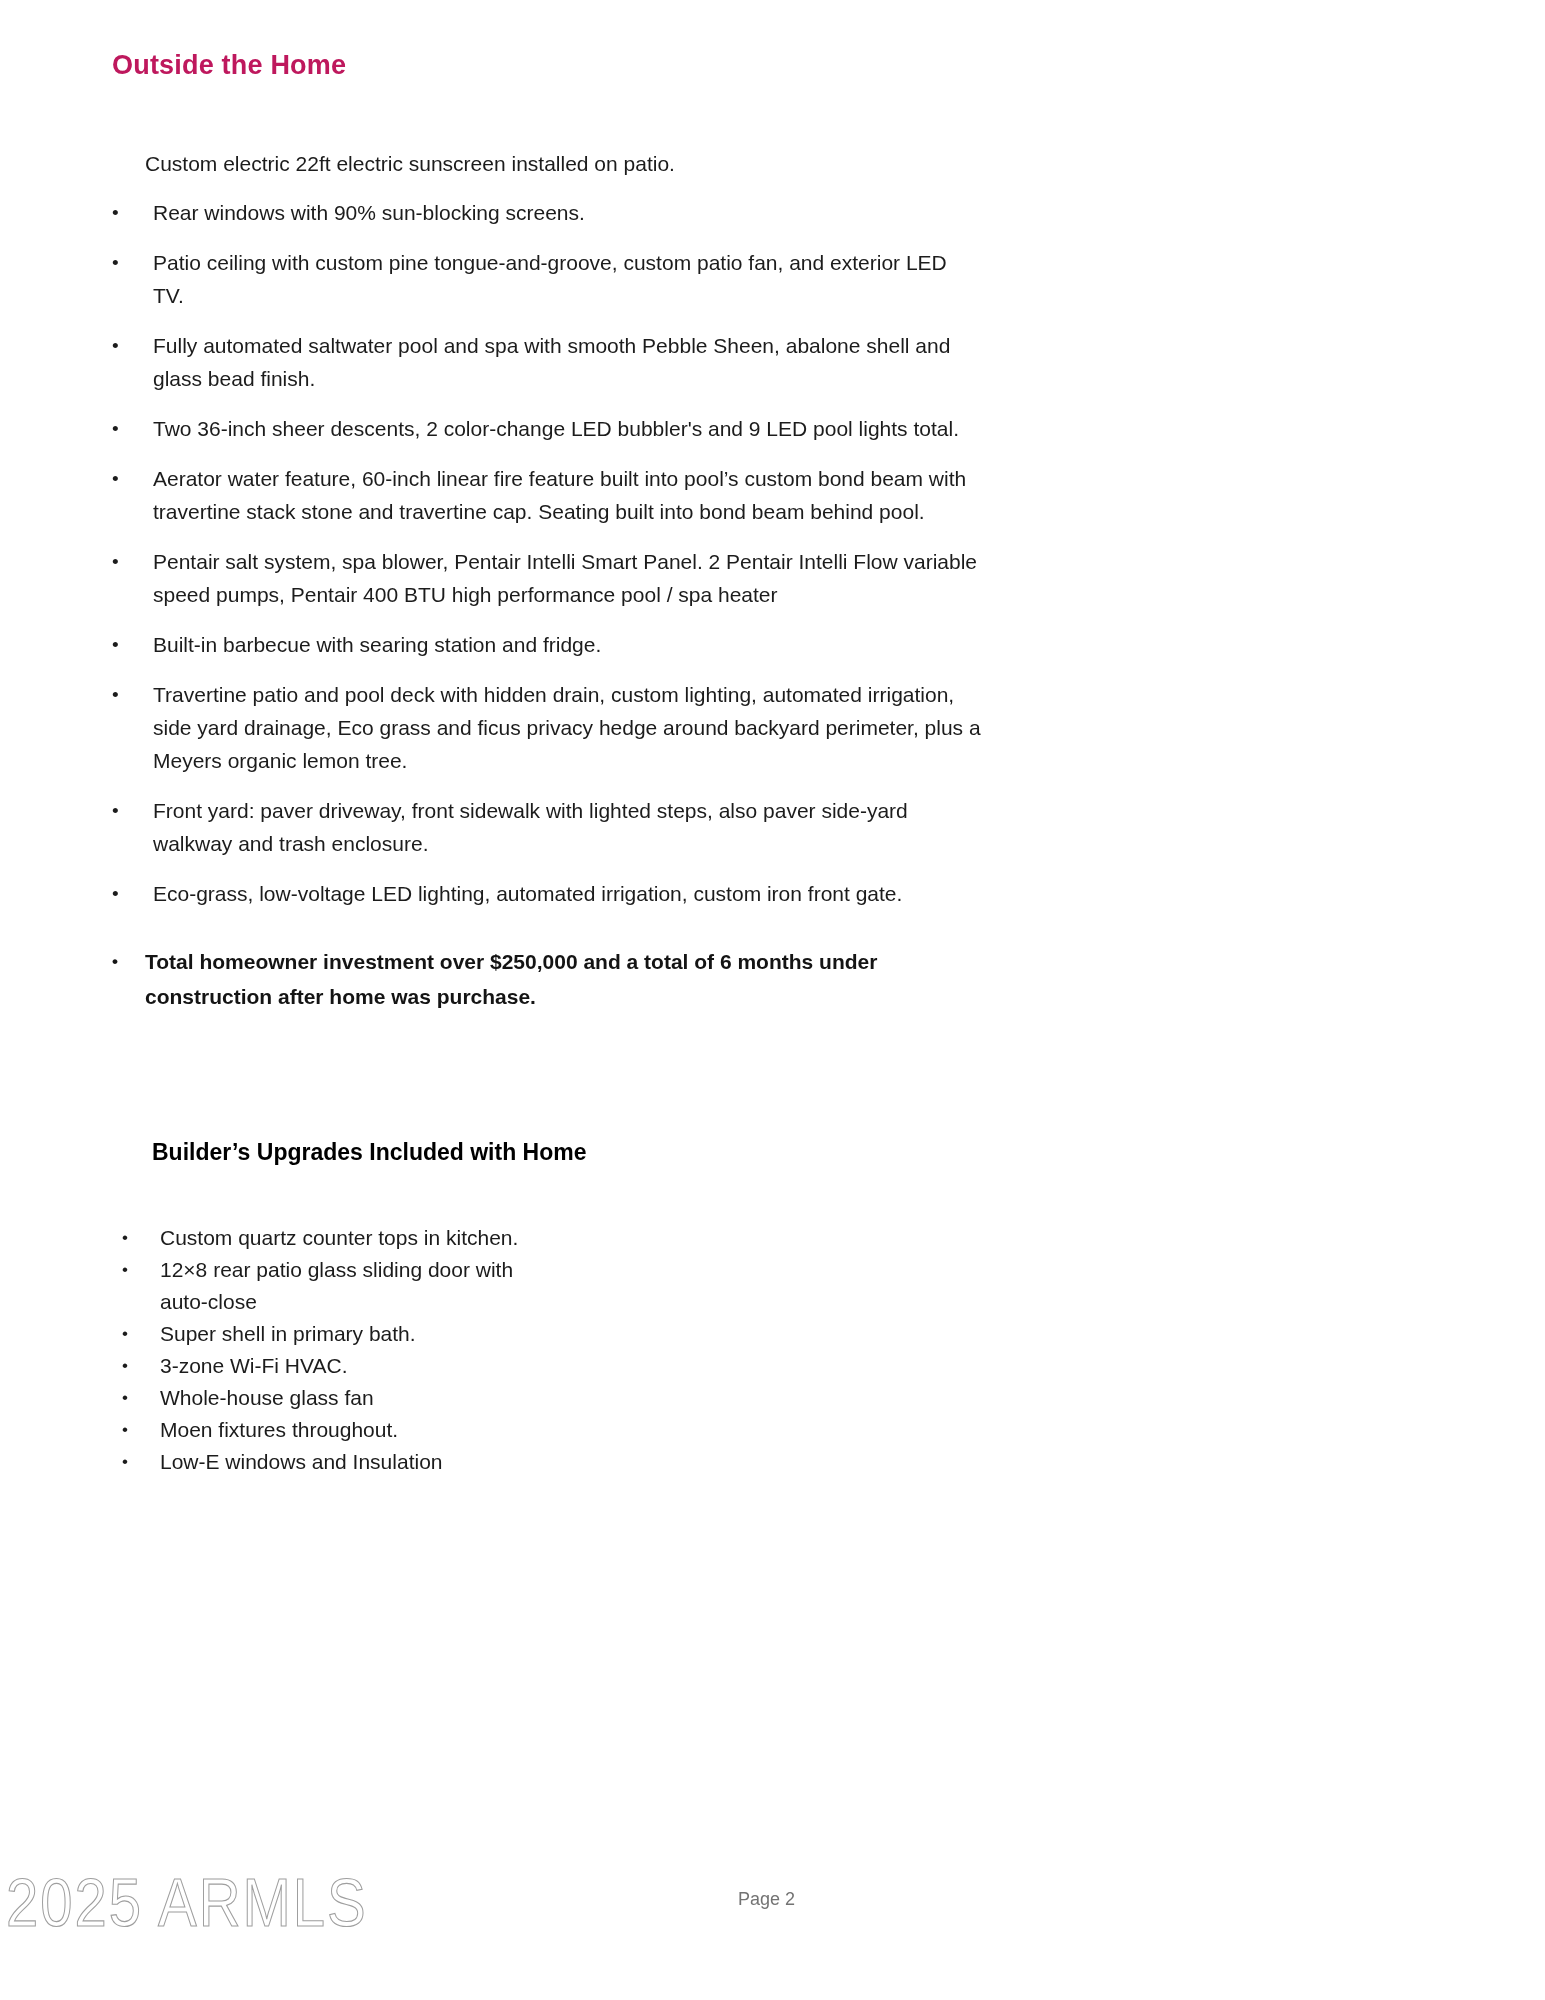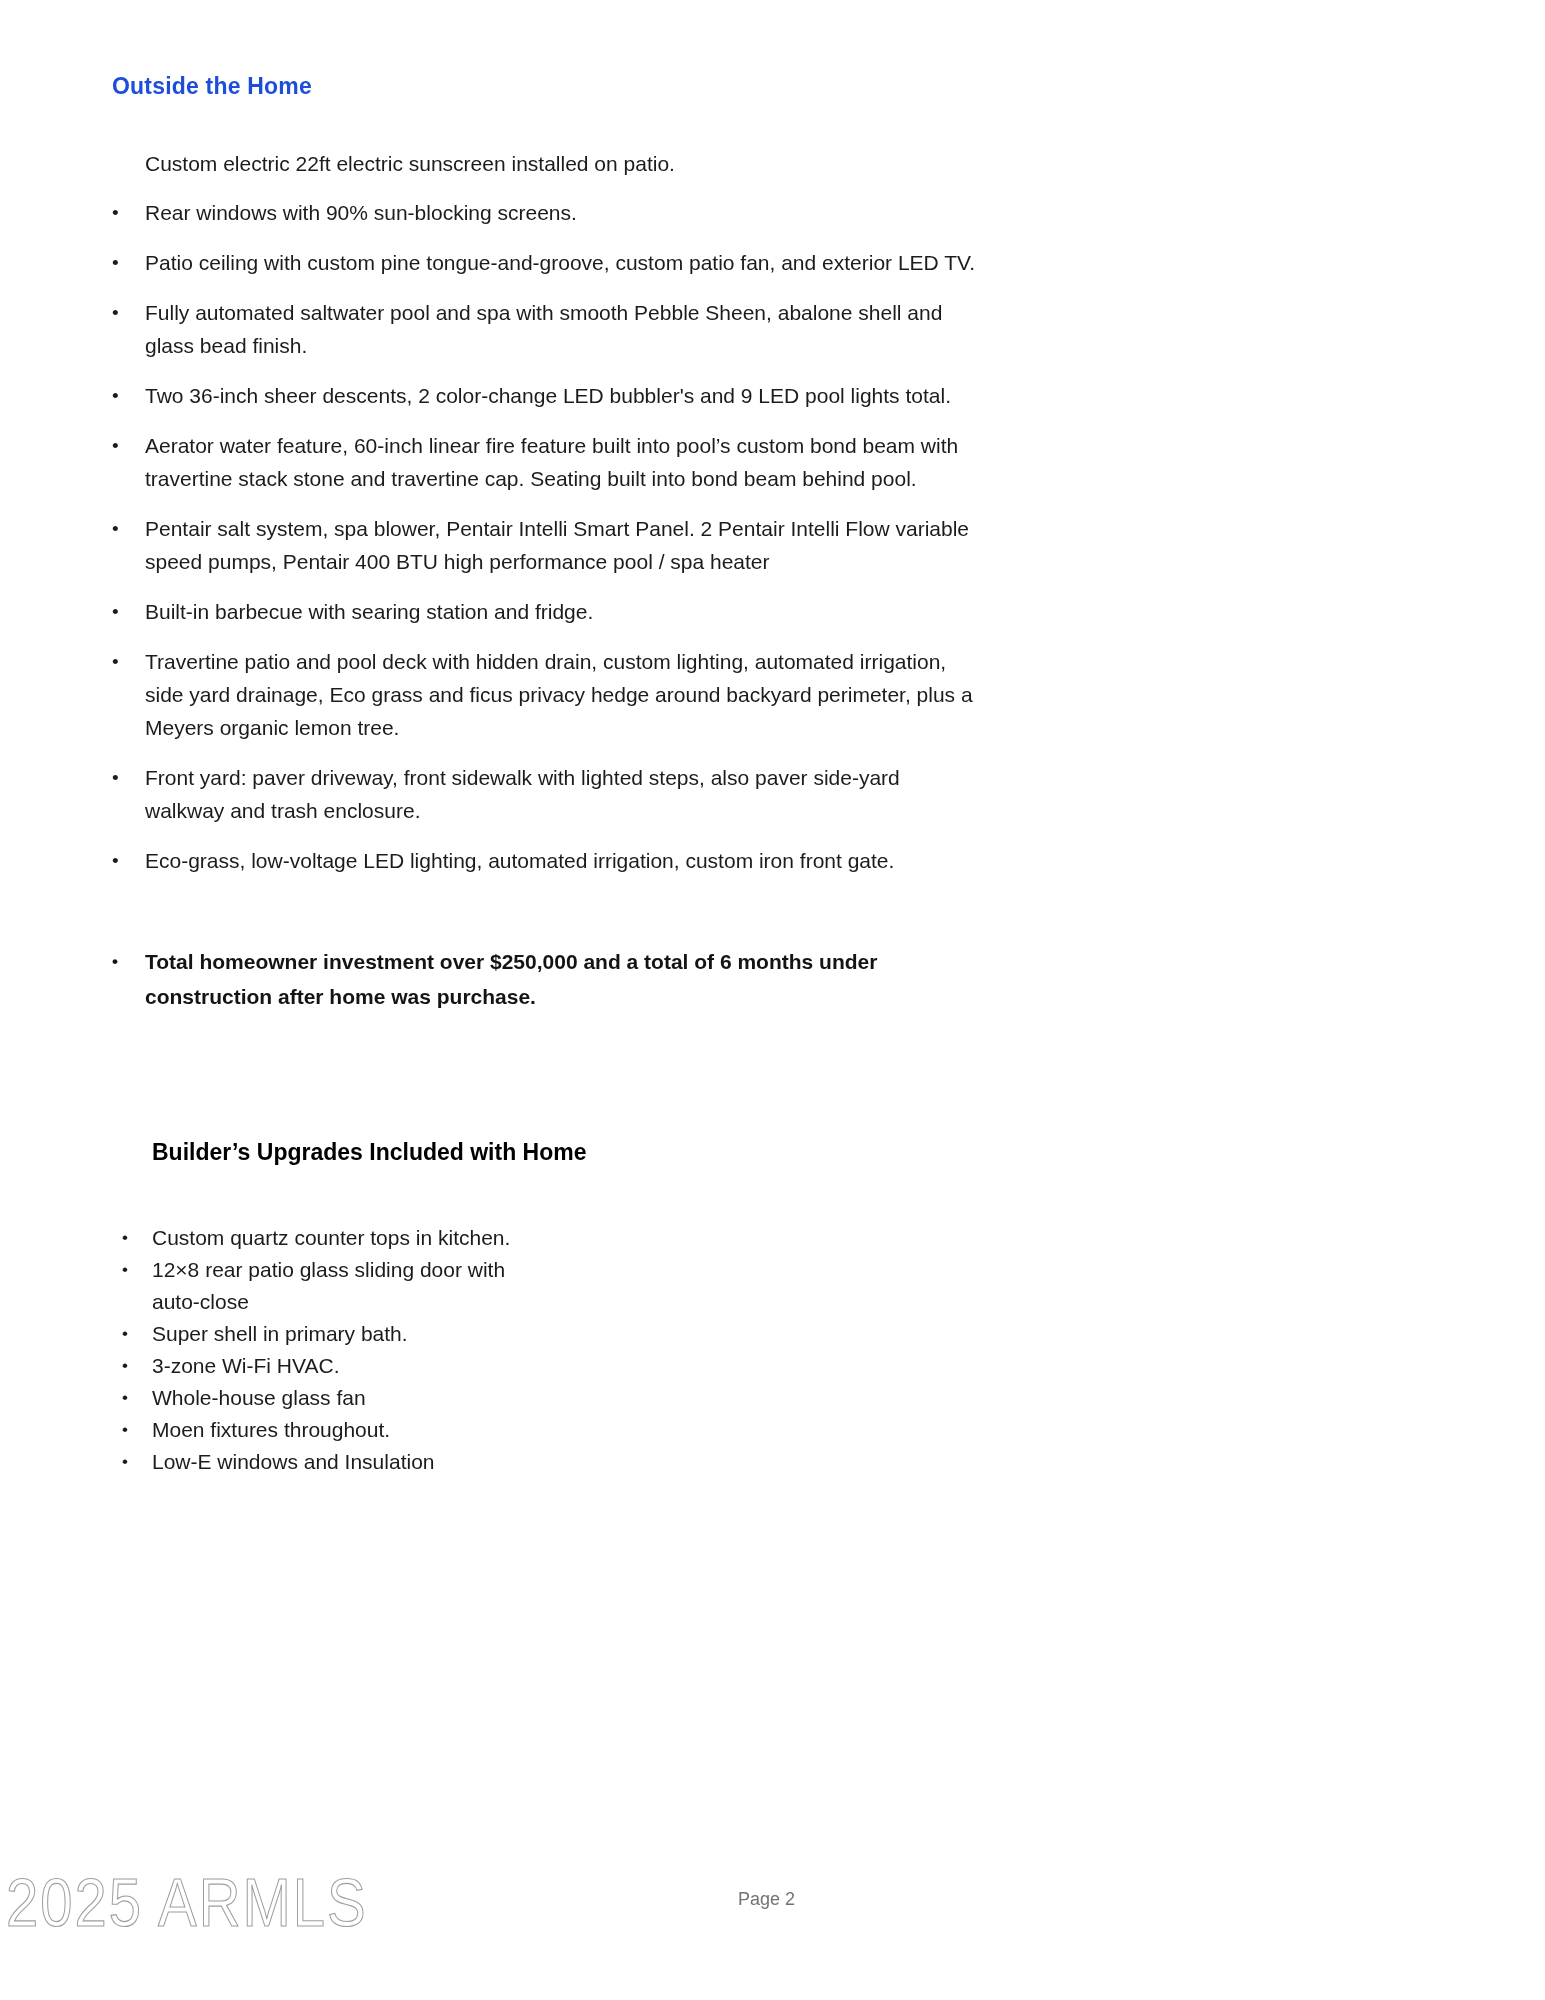--- a/index.html
+++ b/index.html
@@ -11,26 +11,26 @@
     position: relative;
     width: 1545px;
     height: 2000px;
     background: #ffffff;
     font-family: "Liberation Sans", sans-serif;
     color: #1c1c1c;
     overflow: hidden;
   }
   .doc-title {
     position: absolute;
-    top: 58px;
+    top: 32px;
     left: 112px;
-    font-size: 23px;
+    font-size: 27px;
     font-weight: bold;
     letter-spacing: 0.2px;
-    color: #1d4ed8;
+    color: #be185d;
   }
   .intro-line {
     position: absolute;
     top: 147px;
     left: 145px;
     width: 880px;
     font-size: 21px;
     line-height: 33px;
   }
   .bullet-list {
@@ -46,20 +46,21 @@
     line-height: 33px;
     margin-bottom: 17px;
   }
   .bullet-item .bullet {
     flex: none;
     width: 33px;
     font-size: 19px;
   }
   .bullet-item .item-text {
     flex: 1;
+    margin-left: 8px;
   }
   .highlight-item {
     position: absolute;
     top: 944px;
     left: 112px;
     width: 880px;
     display: flex;
     align-items: flex-start;
     font-size: 21px;
     font-weight: bold;

